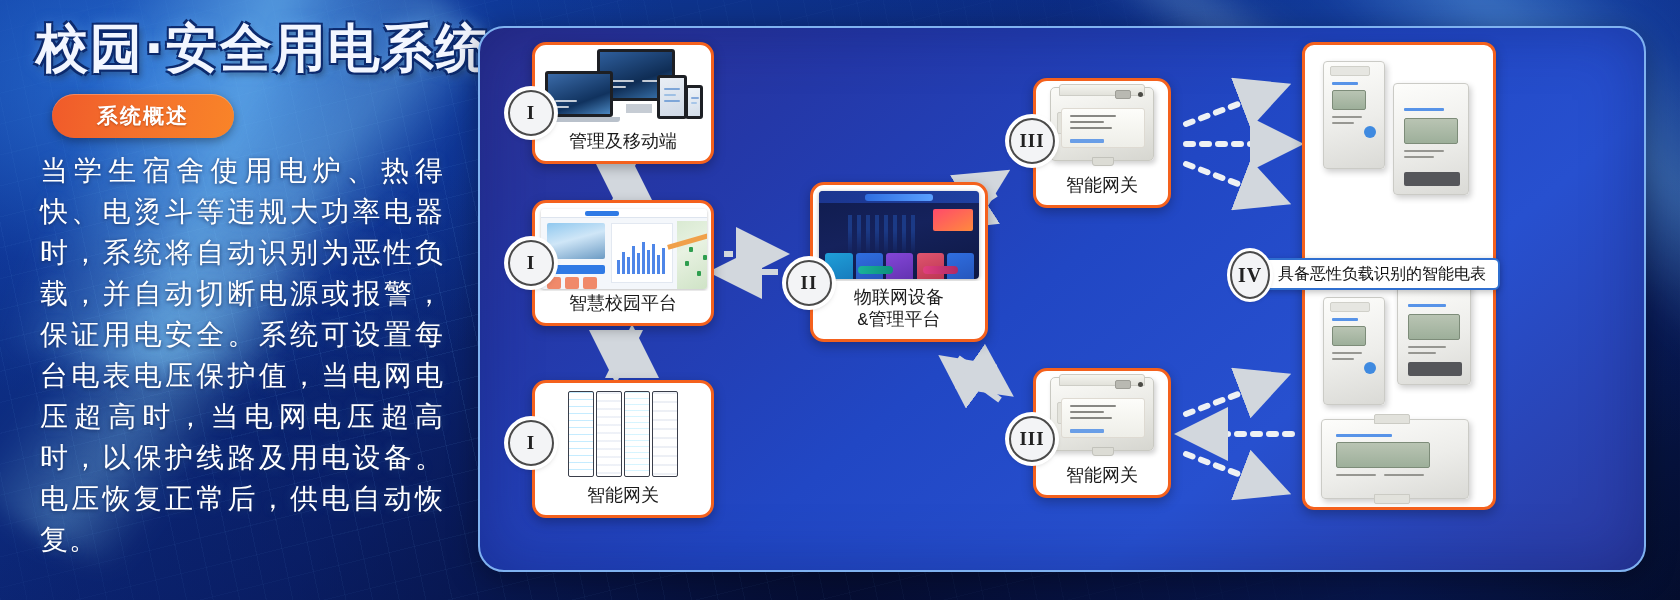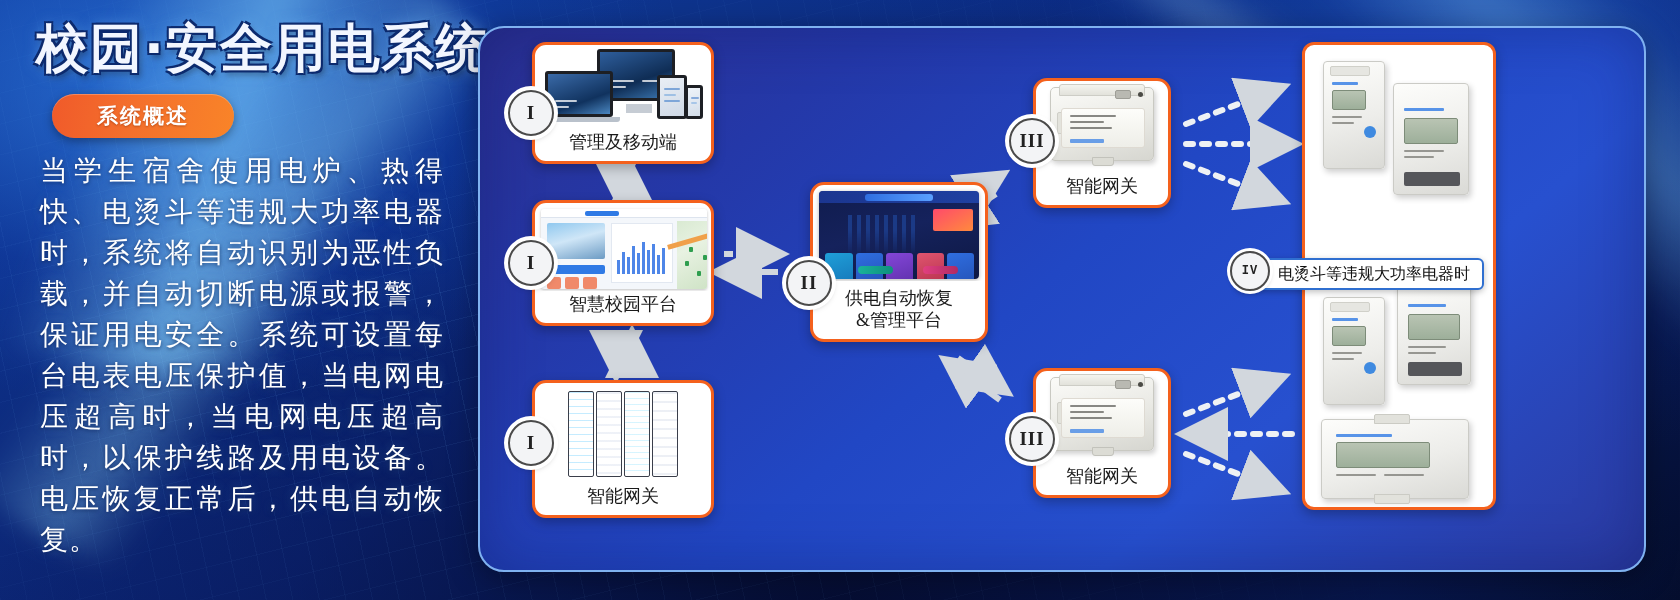--- a/index.html
+++ b/index.html
@@ -100,21 +100,21 @@
     position: absolute;
     background: #ffffff;
     border: 3px solid #f4611d;
     border-radius: 14px;
     box-shadow: 0 4px 12px rgba(0,0,0,.28);
     display: flex; flex-direction: column; align-items: center; justify-content: flex-start;
     overflow: hidden;
   }
   .card .thumb { flex: 1 1 auto; width: 100%; position: relative; overflow: hidden; }
   .card .cap {
-    font-family: Liberation Serif, serif;
+    font-family: Liberation Mono, monospace;
     color: #1a1a1a; font-size: 18px; line-height: 22px;
     text-align: center; width: 100%;
     padding: 2px 4px 8px;
   }
 
   
   .marker {
     position: absolute; z-index: 12;
     width: 46px; height: 46px; border-radius: 50%;
     background: #f3f4f6;
@@ -144,22 +144,22 @@
   
   #meters-label {
     position: absolute; left: 756px; top: 230px; z-index: 13;
     height: 32px; padding: 0 12px 0 40px;
     background: #ffffff; border: 2px solid #2f6fd0; border-radius: 6px;
     display: flex; align-items: center;
     font-family: "DejaVu Sans", sans-serif; font-size: 16px; color: #111;
     white-space: nowrap;
     box-shadow: 0 2px 6px rgba(0,0,0,.25);
   }
-  #meters-label .marker { left: -8px; top: -9px; width: 40px; height: 40px; font-size: 12px;
-    box-shadow: 0 0 0 3px #ffffff, 0 2px 5px rgba(0,0,0,.3); font-family: Liberation Mono, monospace; }
+  #meters-label .marker { left: -8px; top: -9px; width: 40px; height: 48px; font-size: 20px;
+    box-shadow: 0 0 0 3px #ffffff, 0 2px 5px rgba(0,0,0,.3); }
 
   
   .shot { position: absolute; background: #fff; }
 
   
   .dev-monitor { left: 62px; top: 4px; width: 78px; height: 52px; border: 3px solid #1d1f24; border-radius: 3px;
     background: linear-gradient(160deg,#2e5e9c,#0f2d55 60%,#3d7ab5); }
   .dev-monitor::after { content:""; position:absolute; left:26px; top:52px; width:26px; height:9px; background:#c6ccd4; }
   .dev-lap { left: 10px; top: 26px; width: 68px; height: 46px; border: 3px solid #1d1f24; border-radius: 3px;
     background: linear-gradient(160deg,#3a6aa8,#10325e 65%,#4a86c0); }
@@ -379,21 +379,21 @@
           <i class="iot-tile" style="left:42%;background:linear-gradient(160deg,#8446d8,#5c2fa8)"></i>
           <i class="iot-tile" style="left:61%;background:linear-gradient(160deg,#e0556f,#b4304c)"></i>
           <i class="iot-tile" style="left:80%;background:linear-gradient(160deg,#2f6ee0,#2451b5)"></i>
           <div class="iot-foot">
             <i class="iot-chip" style="left:22%;width:24%;background:linear-gradient(90deg,#19b39a,#0f8f7c)"></i>
             <i class="iot-chip" style="left:66%;width:24%;background:linear-gradient(90deg,#e0407f,#b02a63)"></i>
           </div>
         </div>
       </div>
       <div class="cap" style="padding-top:6px">
-        <div>供电自动恢复</div>
+        <div>物联网设备</div>
         <div>&amp;管理平台</div>
       </div>
     </div>
     <div class="marker" id="m-iot">II</div>
 
     <div class="card" id="n-gw1">
       <div class="thumb">
         <div class="gw">
           <div class="gw-top"></div>
           <i class="gw-usb"></i>
@@ -470,17 +470,17 @@
         <i class="mtr-lbl" style="left:14px;top:54px;width:40px"></i>
         <i class="mtr-lbl" style="left:62px;top:54px;width:40px"></i>
         <i class="mtr-blue" style="left:14px;top:14px;width:56px"></i>
         <i style="position:absolute;left:52px;top:-6px;width:36px;height:10px;background:#e2e2dc;border:1px solid #cbcbc4;border-radius:2px 2px 0 0"></i>
         <i style="position:absolute;left:52px;bottom:-6px;width:36px;height:10px;background:#e2e2dc;border:1px solid #cbcbc4;border-radius:0 0 2px 2px"></i>
       </div>
     </div>
 
     <div id="meters-label">
       <div class="marker">IV</div>
-      <span>电烫斗等违规大功率电器时</span>
+      <span>具备恶性负载识别的智能电表</span>
     </div>
 
   </div>
 </div>
 
 </body></html>

